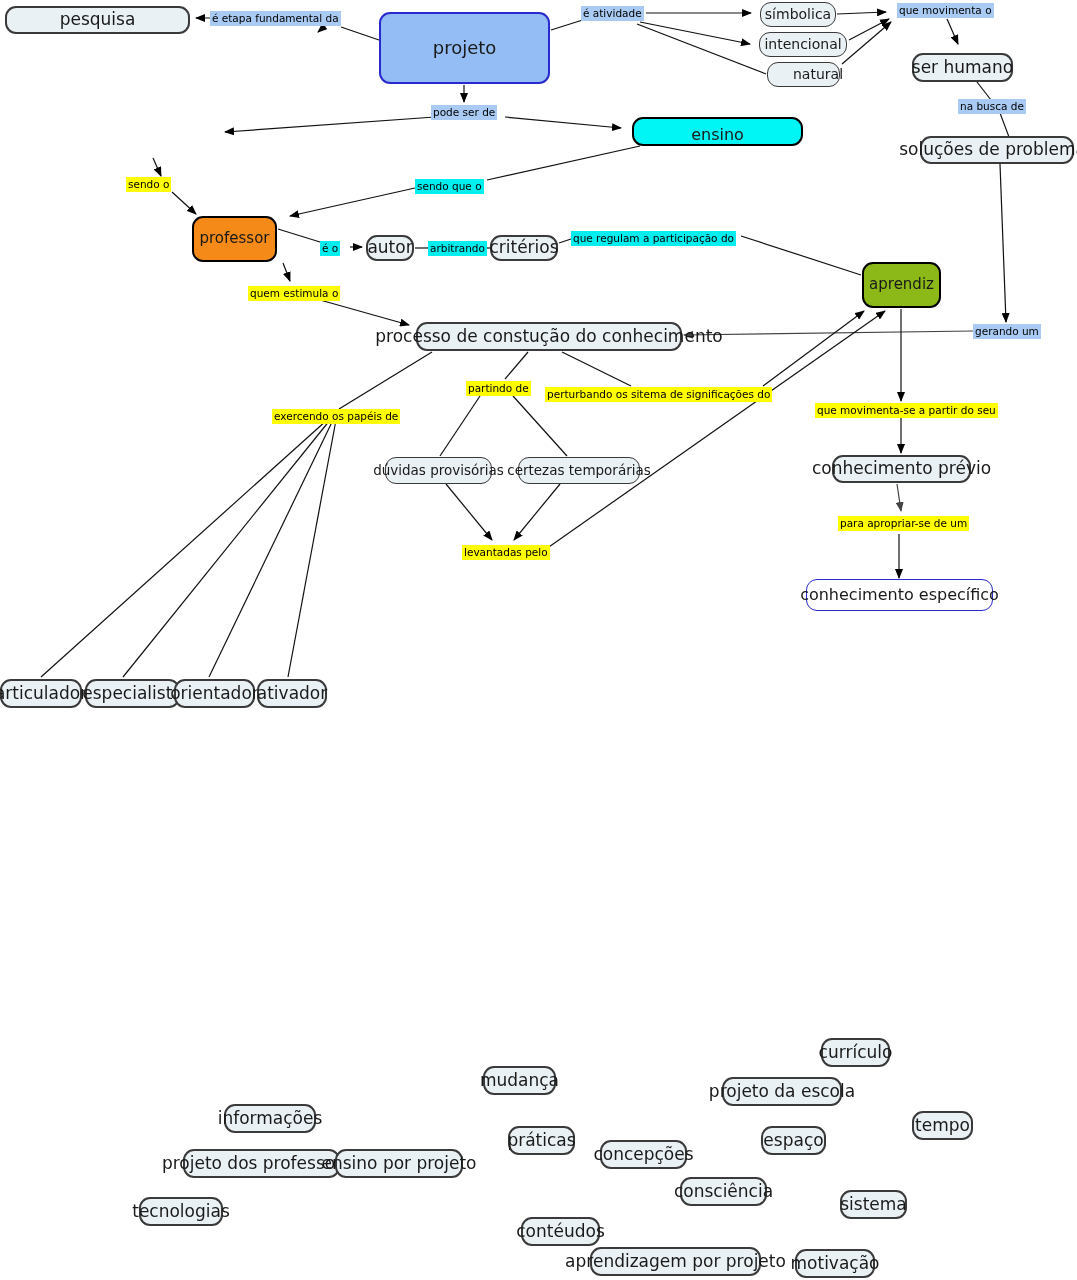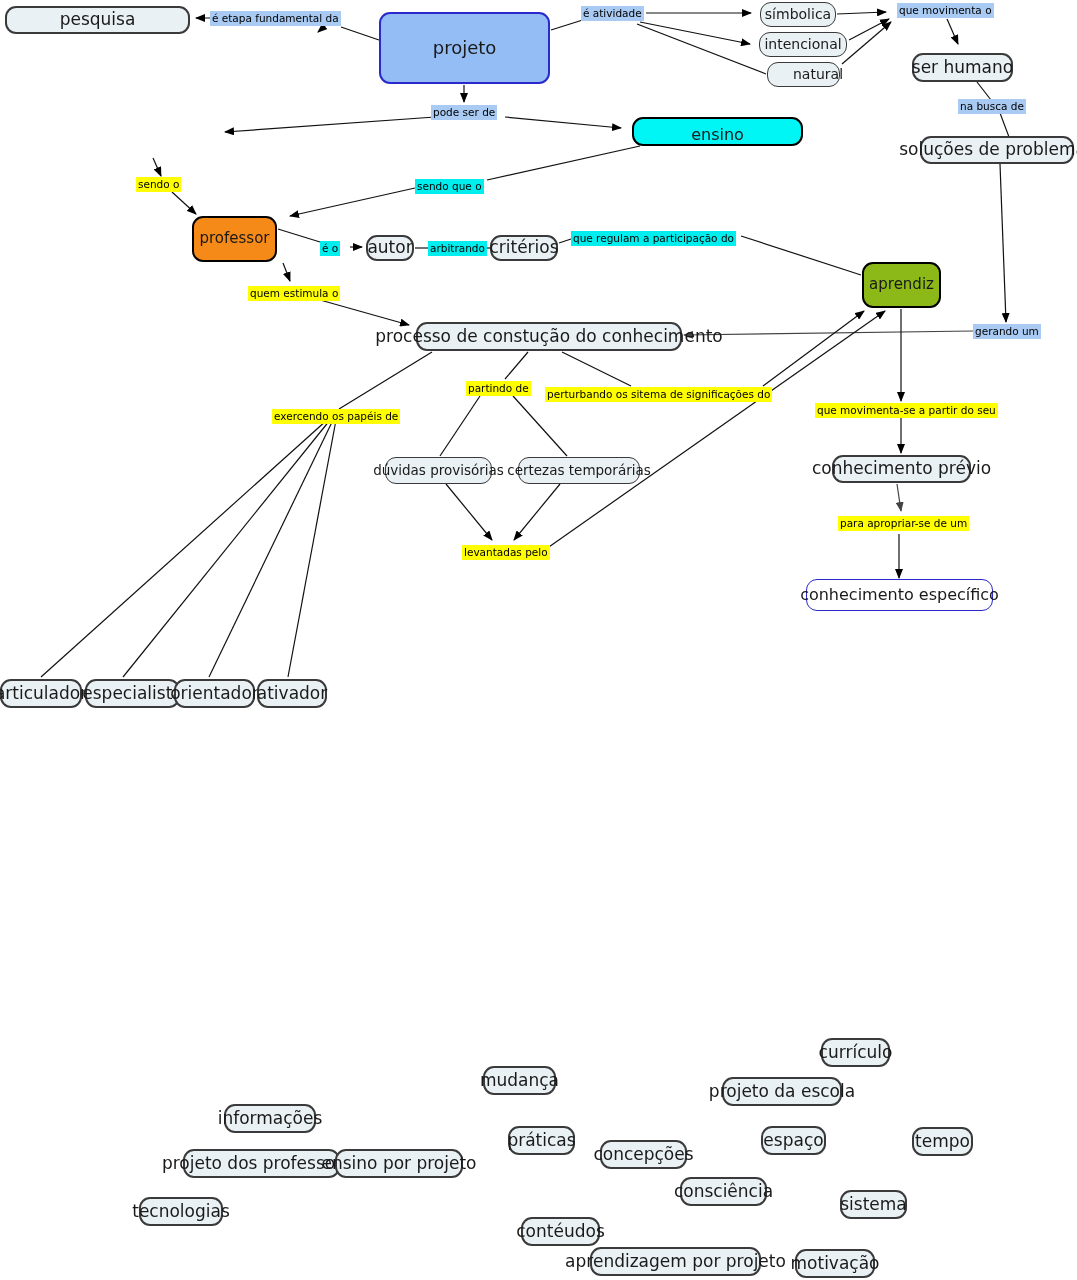--- a/index.html
+++ b/index.html
@@ -322,21 +322,21 @@
   </div>
 
   <div class="node big" style="left:722px; top:1077px; width:120px; height:29px;">
     <span>projeto da escola</span>
   </div>
 
   <div class="node big" style="left:761px; top:1126px; width:65px; height:29px;">
     <span>espaço</span>
   </div>
 
-  <div class="node big" style="left:912px; top:1111px; width:61px; height:29px;margin-top:16px;">
+  <div class="node big" style="left:912px; top:1111px; width:61px; height:29px;">
     <span>tempo</span>
   </div>
 
   <div class="node big" style="left:840px; top:1190px; width:67px; height:29px;">
     <span>sistema</span>
   </div>
 
   <div class="node big" style="left:795px; top:1249px; width:80px; height:29px;">
     <span>motivação</span>
   </div>
@@ -344,21 +344,21 @@
   <div class="label blue" style="left:210px; top:11px;">é etapa fundamental da</div>
 
   <div class="label blue" style="left:581px; top:6px;">é atividade</div>
 
   <div class="label blue" style="left:897px; top:3px;">que movimenta o</div>
 
   <div class="label blue" style="left:958px; top:99px;">na busca de</div>
 
   <div class="label blue" style="left:431px; top:105px;">pode ser de</div>
 
-  <div class="label yellow" style="left:136px; top:177px;">sendo o</div>
+  <div class="label yellow" style="left:126px; top:177px;">sendo o</div>
 
   <div class="label cyan" style="left:415px; top:179px;">sendo que o</div>
 
   <div class="label cyan" style="left:320px; top:241px;">é o</div>
 
   <div class="label cyan" style="left:428px; top:241px;">arbitrando</div>
 
   <div class="label cyan" style="left:571px; top:231px;">que regulam a participação do</div>
 
   <div class="label yellow" style="left:248px; top:286px;">quem estimula o</div>

